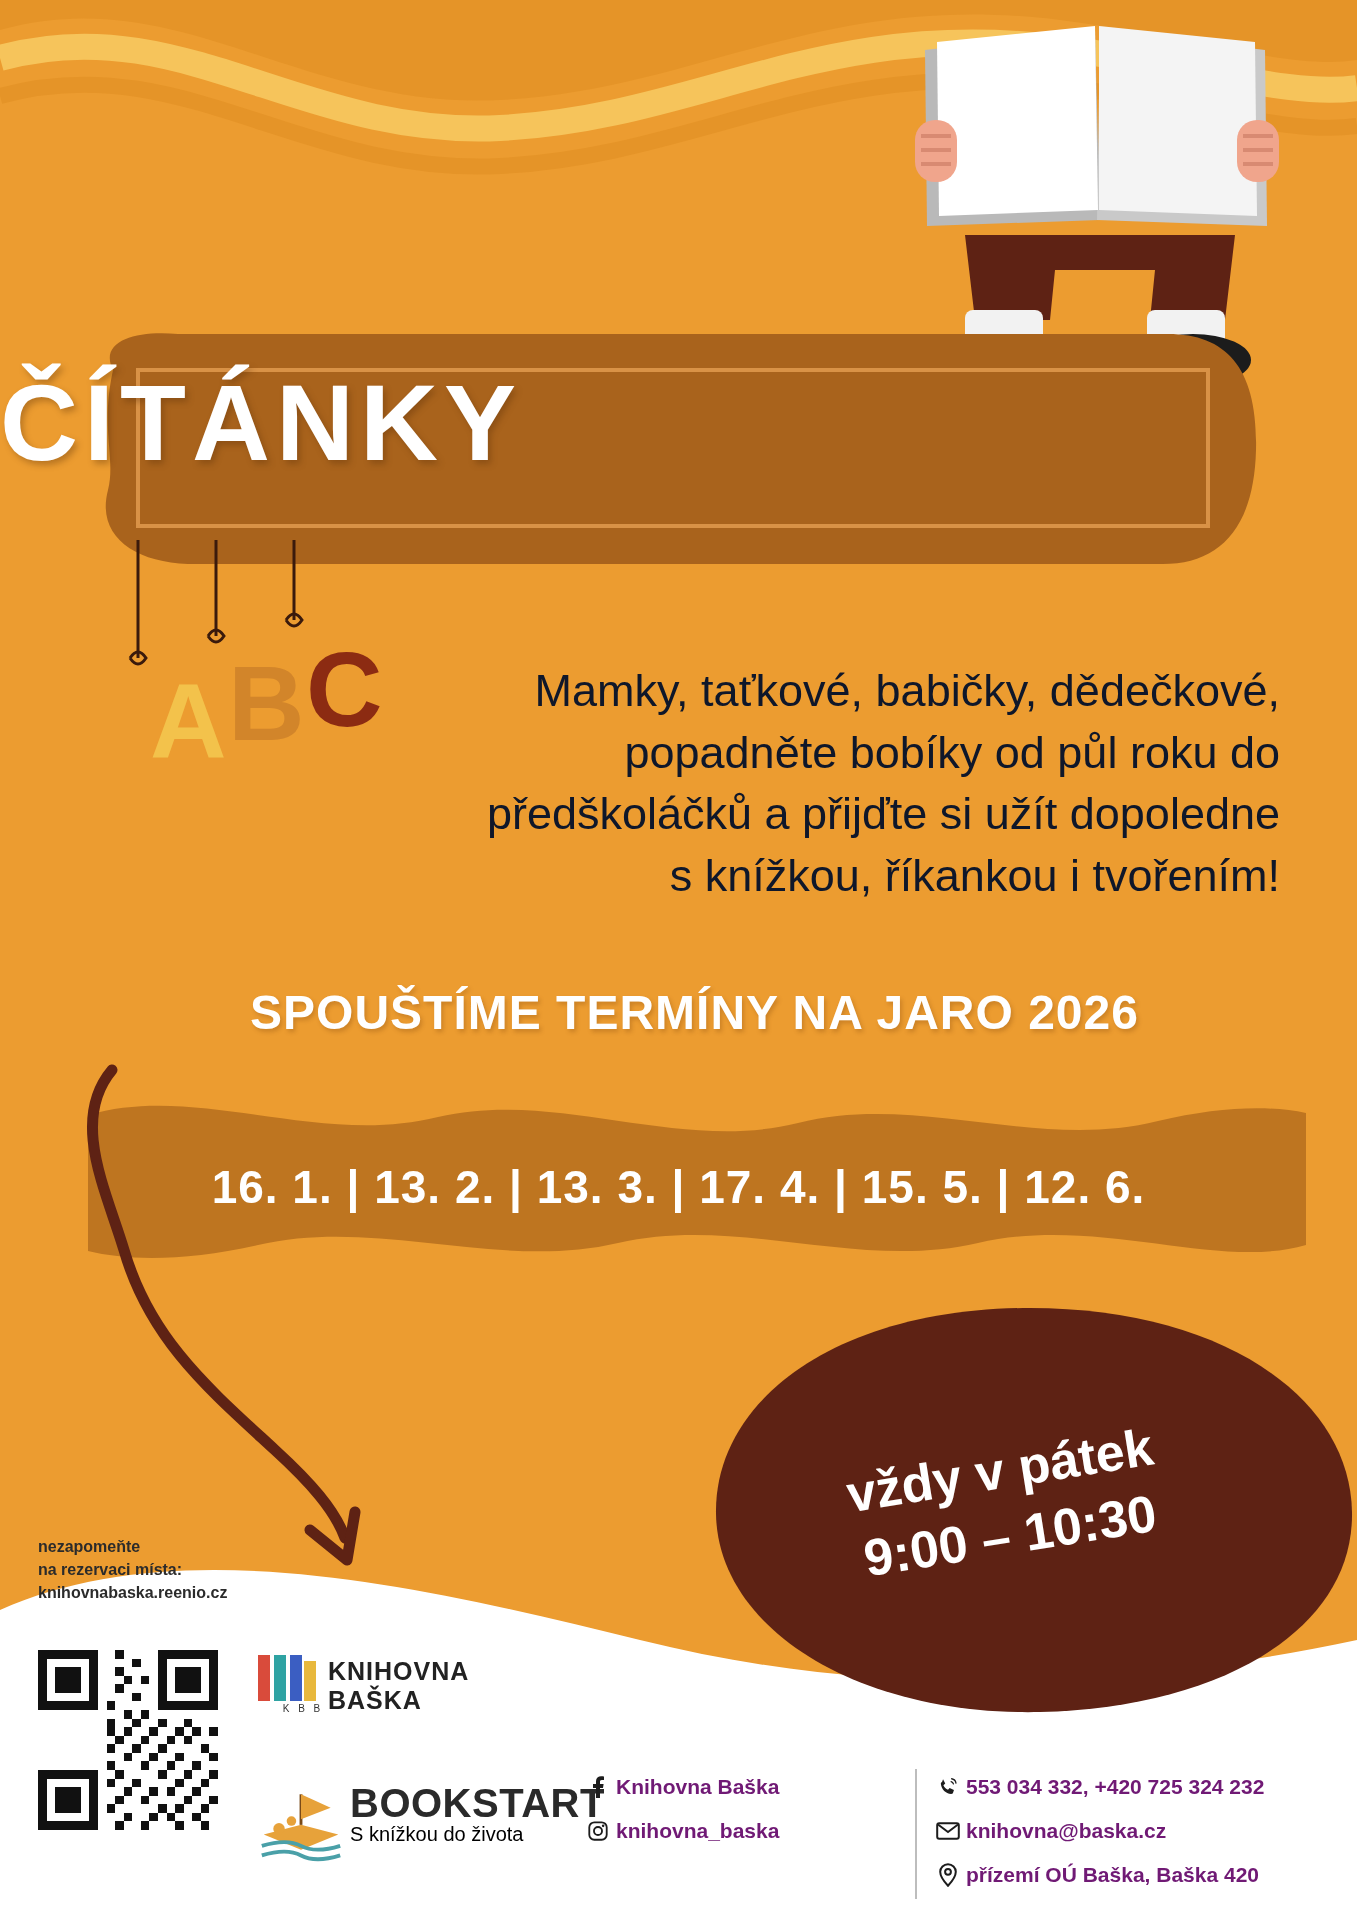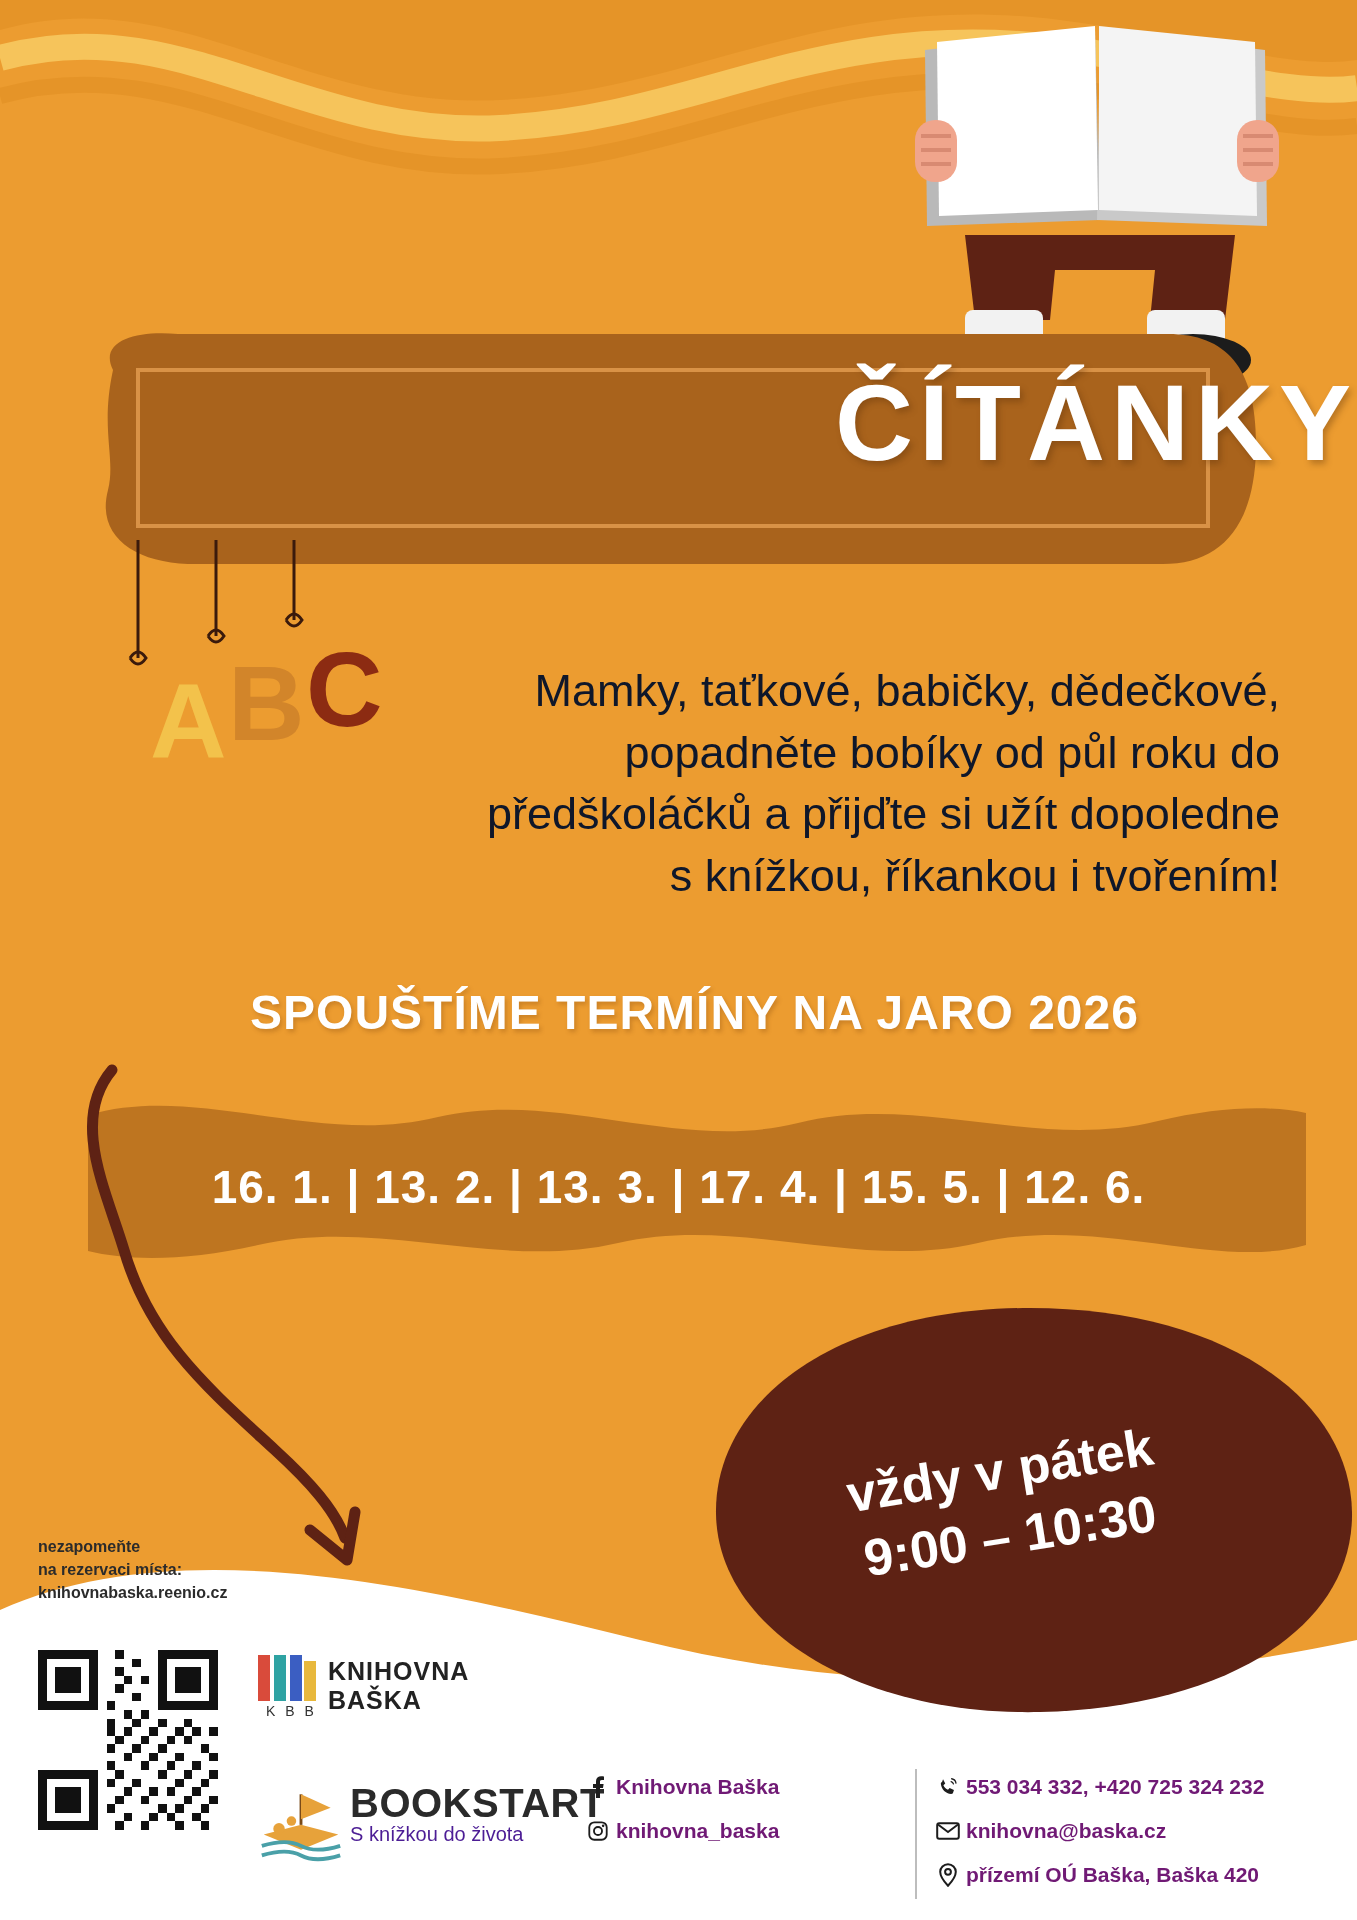--- a/index.html
+++ b/index.html
@@ -14,21 +14,21 @@
 
   
   .wave-top{position:absolute;top:0;left:0;width:1357px;height:200px;}
 
   
   .kid{position:absolute;top:20px;left:905px;width:420px;height:400px;}
 
   
   .plaque{position:absolute;top:330px;left:78px;width:1190px;height:240px;}
   .plaque-title{
-    position:absolute;top:360px;left:0;width:1357px;text-align:right;
+    position:absolute;top:360px;left:0;width:1357px;text-align:left;
     font-size:108px;font-weight:bold;color:#ffffff;letter-spacing:6px;
     text-shadow:3px 4px 6px rgba(90,45,10,.35);
     font-family:"Liberation Sans", sans-serif;
   }
 
   
   .abc{position:absolute;top:560px;left:80px;width:300px;height:250px;}
   .abc .ltr{position:absolute;font-weight:bold;font-size:106px;line-height:1;}
   .abc .a{left:90px;top:128px;color:#F3C24B;}
   .abc .b{left:168px;top:110px;color:#D2852A;}
@@ -76,27 +76,27 @@
     color:#2b2b2b;font-size:16px;font-weight:bold;line-height:1.45;
   }
 
   
   .qr{position:absolute;top:1650px;left:38px;width:180px;height:180px;}
 
   
   .lib-logo{position:absolute;top:1655px;left:258px;width:260px;height:80px;}
   .lib-logo .bars{position:absolute;left:0;top:0;width:58px;height:56px;}
   .lib-logo .bar{position:absolute;top:0;width:12px;height:46px;}
-  .lib-logo .kbb{position:absolute;top:48px;left:8px;width:58px;text-align:left;font-size:14px;color:#333;letter-spacing:3px;}
+  .lib-logo .kbb{position:absolute;top:48px;left:16px;width:58px;text-align:center;font-size:10px;color:#333;letter-spacing:3px;}
   .lib-logo .ltext{position:absolute;left:70px;top:2px;font-size:25px;font-weight:bold;color:#222;letter-spacing:1px;line-height:1.15;}
 
   
   .bookstart{position:absolute;top:1775px;left:258px;width:300px;height:110px;}
   .bookstart .bs-title{position:absolute;left:92px;top:6px;font-size:40px;font-weight:bold;color:#2a2a2a;letter-spacing:.5px;}
-  .bookstart .bs-sub{position:absolute;left:92px;top:48px;font-size:20px;color:#4c1d95;}
+  .bookstart .bs-sub{position:absolute;left:92px;top:48px;font-size:20px;color:#000000;}
 
   
   .contacts{position:absolute;top:1765px;left:580px;width:740px;height:140px;}
   .c-col{position:absolute;top:0;}
   .c-left{left:0;width:330px;}
   .c-right{left:350px;width:390px;}
   .c-row{display:flex;align-items:center;height:44px;}
   .c-row .ico{width:36px;height:28px;display:flex;align-items:center;justify-content:center;}
   .c-row .txt{font-size:21px;color:#701a75;font-weight:bold;}
   .divider{position:absolute;left:335px;top:4px;width:2px;height:130px;background:#bdbdbd;}

